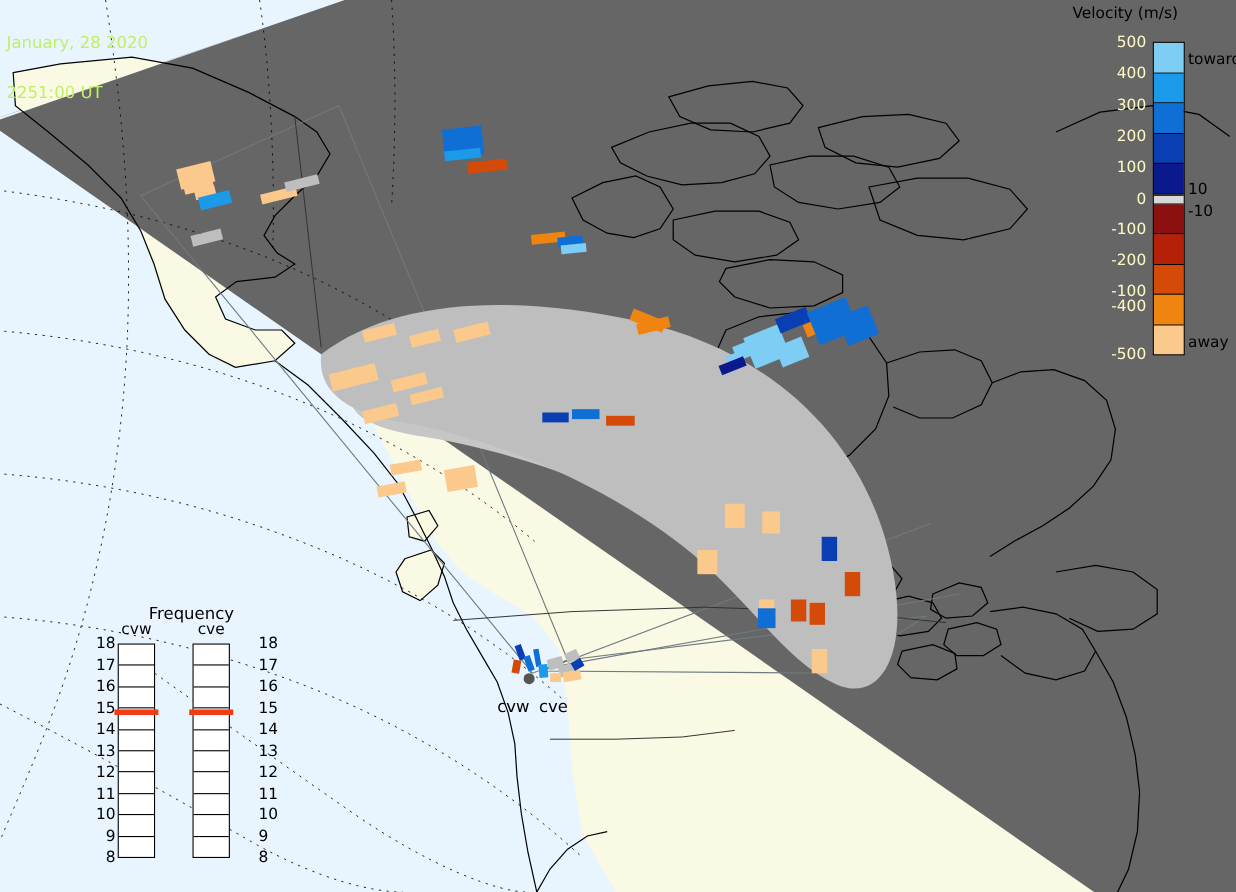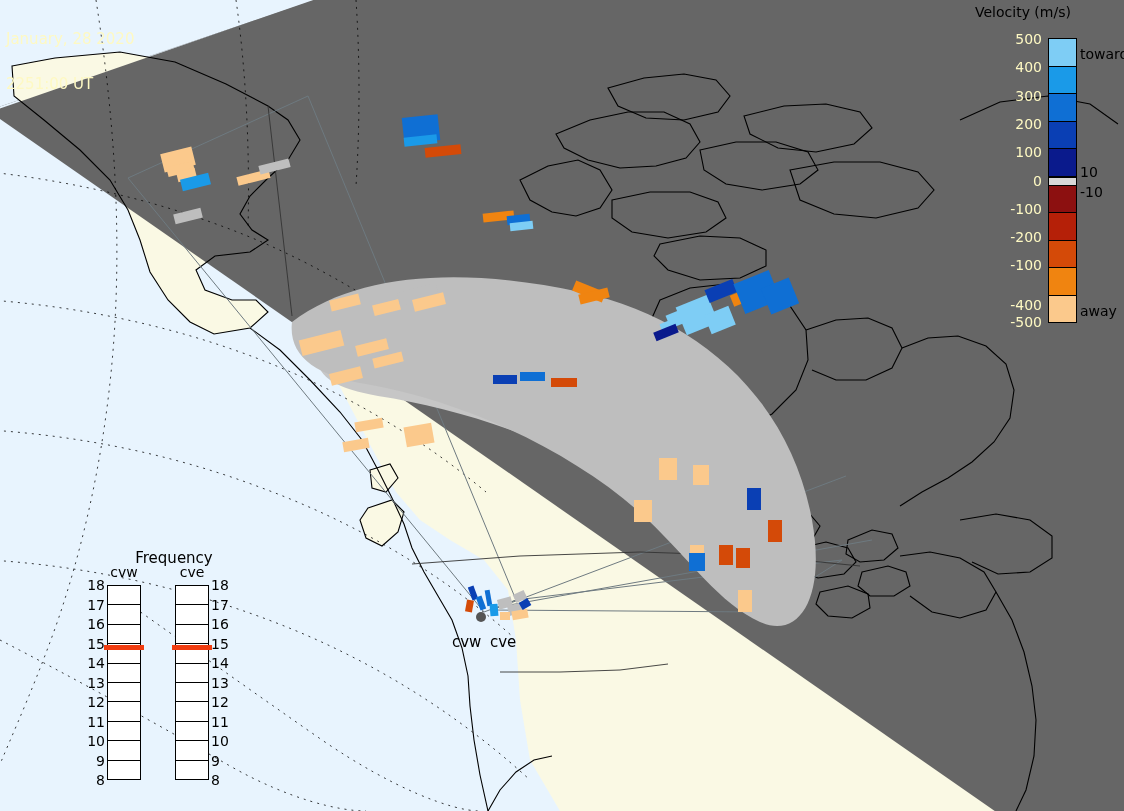--- a/index.html
+++ b/index.html
@@ -8,21 +8,21 @@
     background:#666666;
     font-family:"DejaVu Sans", sans-serif;
   }
   
   #map{position:absolute;left:0;top:0;width:1124px;height:811px;}
   #map svg{display:block;}
 
   
   #timestamp{
     position:absolute;left:6px;top:2px;z-index:40;
-    color:#fef9c3;font-size:15px;line-height:15px;
+    color:#bef264;font-size:15px;line-height:15px;
     font-family:"DejaVu Sans", sans-serif;
     letter-spacing:0px;
     white-space:pre;
   }
   #timestamp div{margin:0;padding:0;}
 
   
   #colorbar-panel{position:absolute;left:975px;top:0;width:149px;height:340px;z-index:40;}
   #cb-title{
     position:absolute;left:0px;top:4px;width:149px;
@@ -60,21 +60,21 @@
   }
   .freq-col .fc-box{
     position:absolute;left:0;top:0;width:34px;height:195px;
     border:1px solid #000;box-sizing:border-box;background:#fff;
     display:flex;flex-direction:column;
   }
   .freq-col .fc-box .cell{flex:1 1 auto;border-bottom:1px solid #000;box-sizing:border-box;}
   .freq-col .fc-box .cell:last-child{border-bottom:none;}
   .freq-col .fc-ticks{position:absolute;top:0;width:26px;height:195px;}
   .freq-col .fc-ticks span{
-    position:absolute;color:#000;font-size:14px;transform:translateY(-50%);white-space:nowrap;
+    position:absolute;color:#000;font-size:14px;transform:translateY(-50%);white-space:nowrap;margin-left:24px;
   }
   #freq-cvw .fc-ticks{left:-28px;}
   #freq-cvw .fc-ticks span{right:0;}
   #freq-cve .fc-ticks{left:36px;}
   #freq-cve .fc-ticks span{left:0;}
   .freq-marker{
     position:absolute;height:5px;background:#f03c10;z-index:3;
   }
 
   
@@ -326,21 +326,21 @@
     <div id="cb-ticks">
         <span style="top: 39px;">500</span>
         <span style="top: 67.3px;">400</span>
         <span style="top: 95.6px;">300</span>
         <span style="top: 123.9px;">200</span>
         <span style="top: 152.2px;">100</span>
         <span style="top: 180.5px;">0</span>
         <span style="top: 208.8px;">-100</span>
         <span style="top: 237.1px;">-200</span>
         <span style="top: 265.4px;">-100</span>
-        <span style="top: 305px; margin-left: 24px;">-400</span>
+        <span style="top: 279px; margin-left: 24px;">-400</span>
         <span style="top: 322px;">-500</span>
       </div>
     <div id="cb-bar">
         <div class="seg" style="background: rgb(126, 205, 245);"></div>
         <div class="seg" style="background: rgb(26, 154, 232);"></div>
         <div class="seg" style="background: rgb(15, 111, 212);"></div>
         <div class="seg" style="background: rgb(10, 63, 180);"></div>
         <div class="seg" style="background: rgb(10, 26, 140);"></div>
         <div class="zero" style="background: rgb(216, 216, 216);"></div>
         <div class="seg" style="background: rgb(140, 16, 16);"></div>

